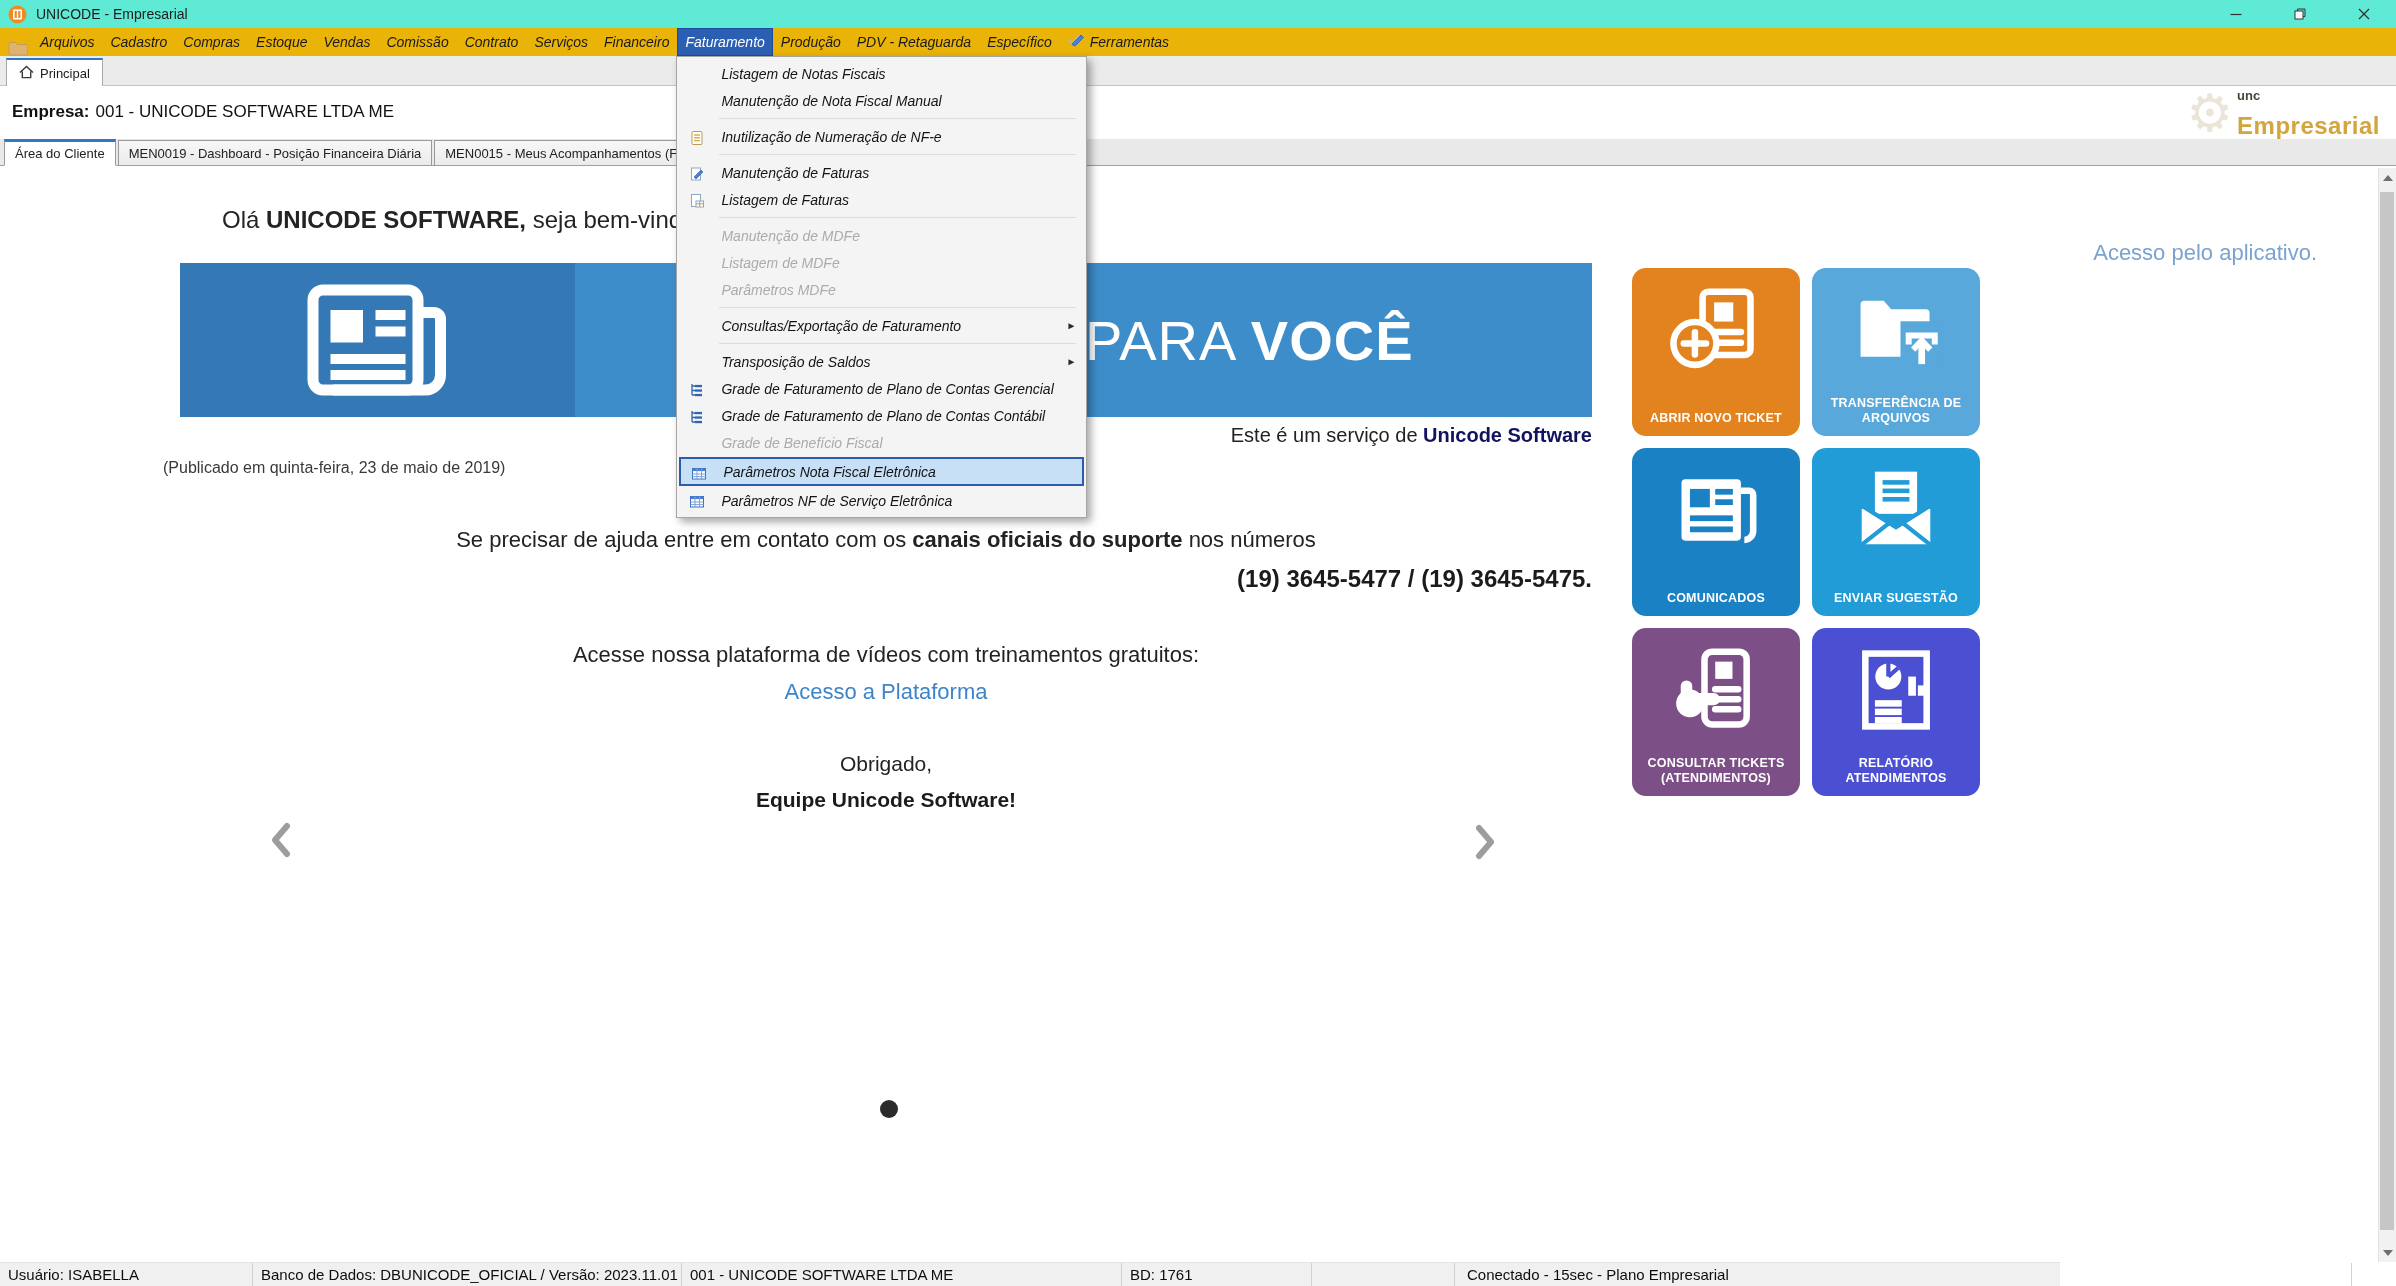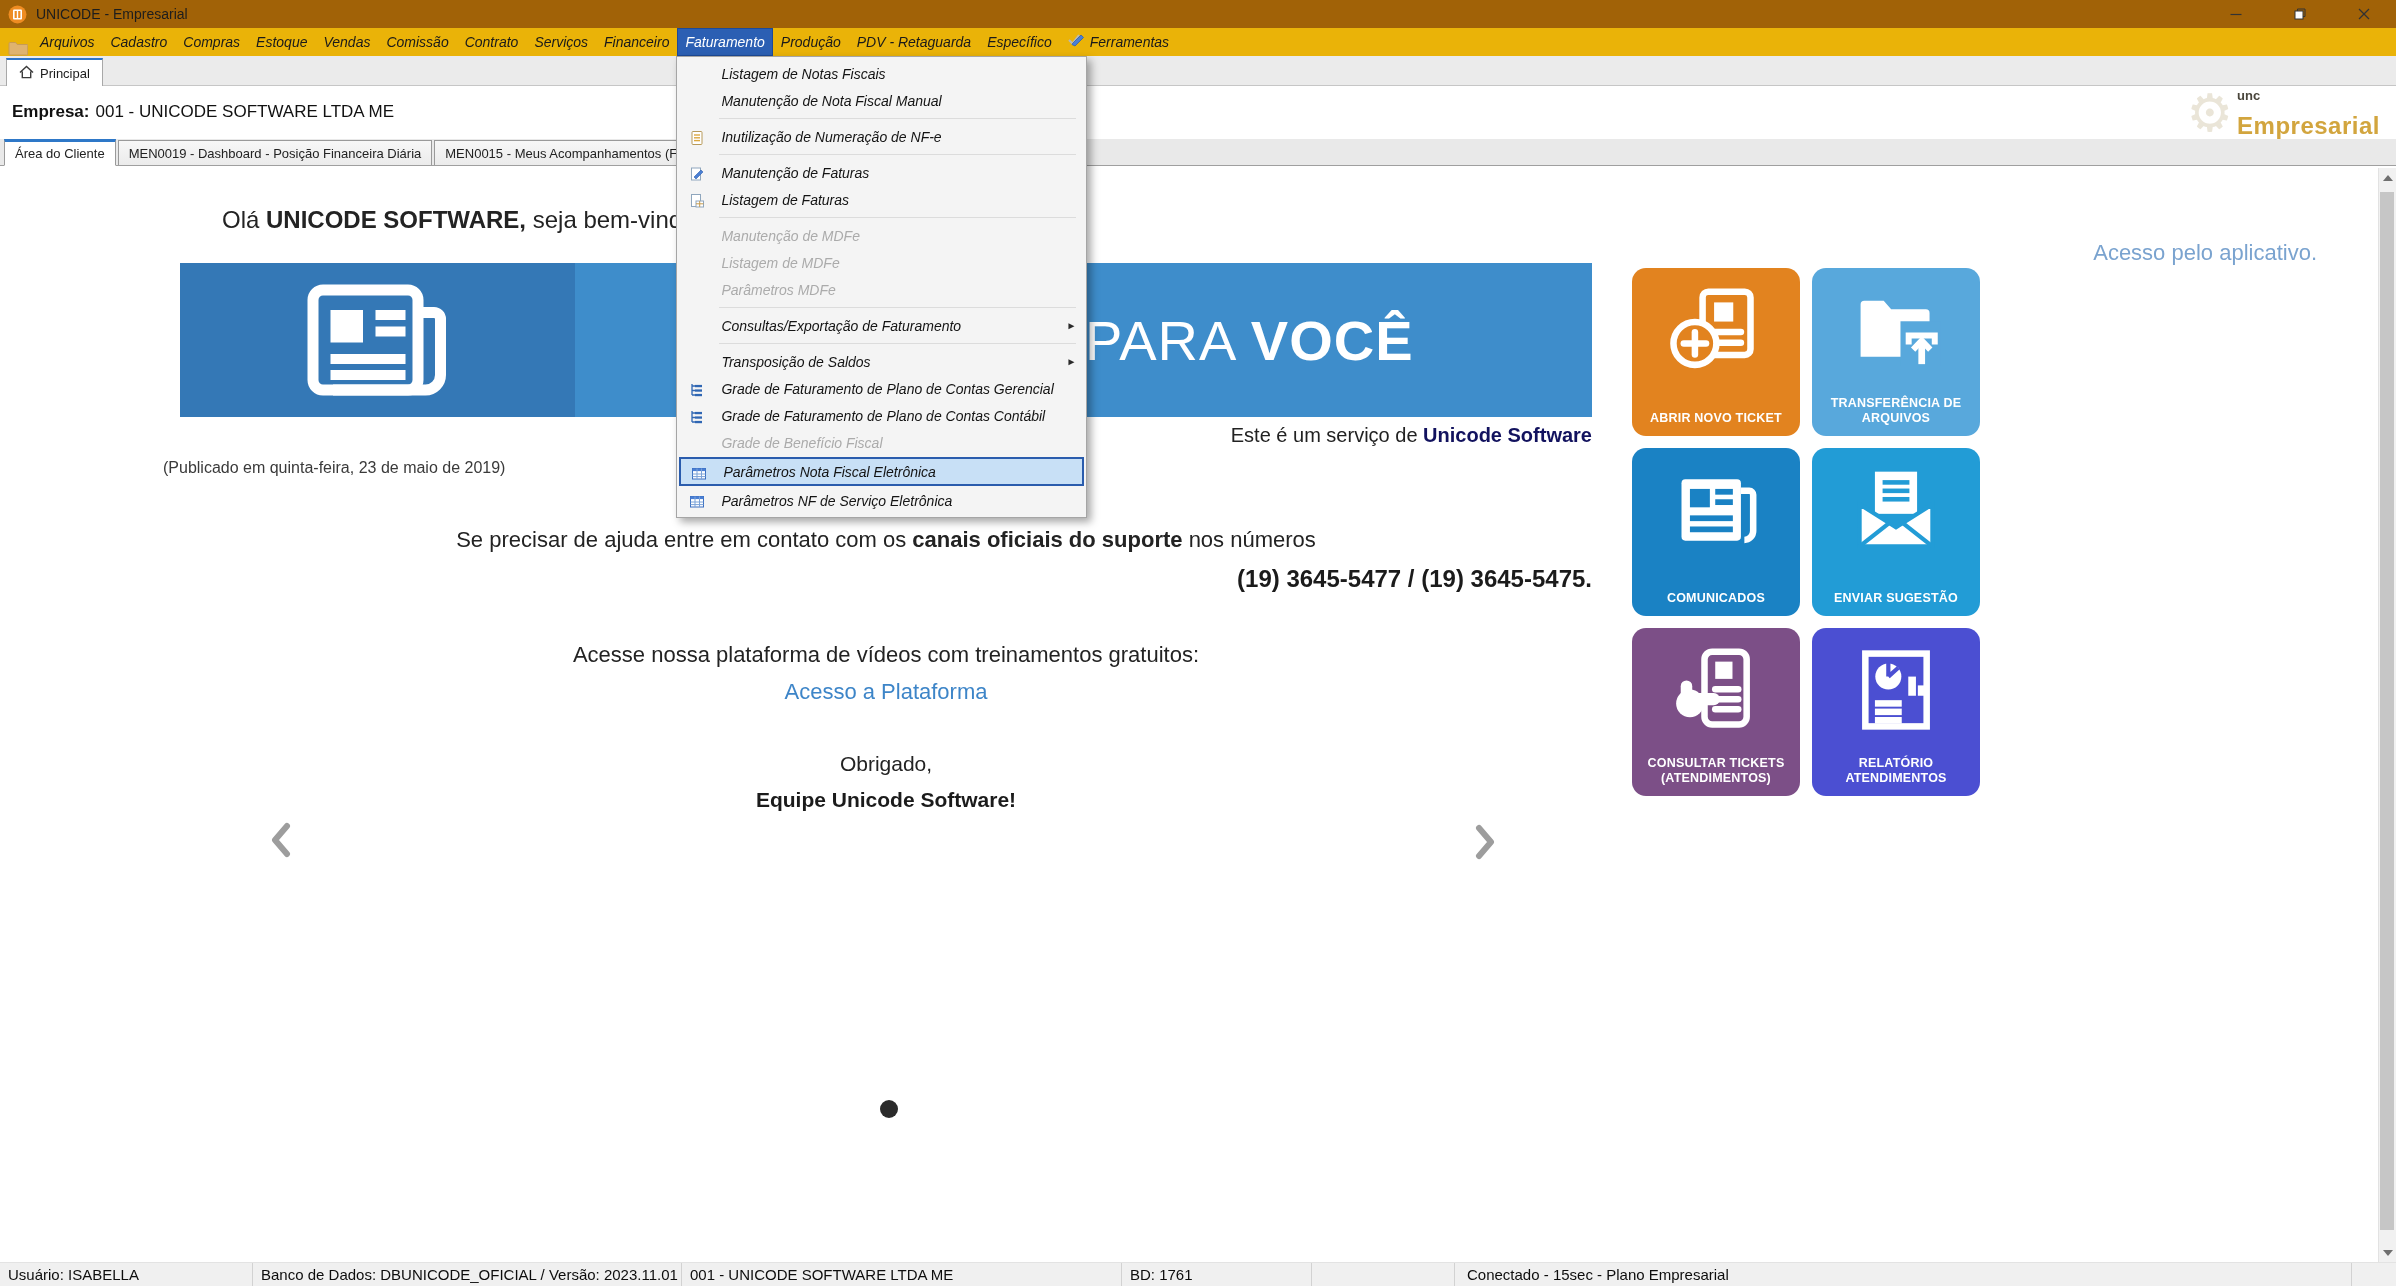--- a/index.html
+++ b/index.html
@@ -1,20 +1,20 @@
 <!DOCTYPE html>
 <html><head>
 <meta charset="utf-8">
 <style>
   html,body{margin:0;padding:0;width:2396px;height:1286px;overflow:hidden;
     font-family:"Liberation Sans",sans-serif;background:#fff;position:relative;}
   *{box-sizing:border-box;}
 
   
-  .titlebar{position:absolute;left:0;top:0;width:2396px;height:28px;background:#a16207;
+  .titlebar{position:absolute;left:0;top:0;width:2396px;height:28px;background:#5eead4;
     display:flex;align-items:center;z-index:20;}
   .app-icon{margin-left:8px;display:flex;}
   .title-text{margin-left:9px;font-size:14px;color:#1d1d1d;}
   .win-controls{margin-left:auto;display:flex;height:28px;}
   .win-btn{width:64px;height:28px;display:flex;align-items:center;justify-content:center;}
 
   
   .menubar{position:absolute;left:0;top:28px;width:2396px;height:28px;background:#eab308;
     display:flex;align-items:flex-end;font-size:14px;color:#1a1a1a;z-index:30;font-style:italic;}
   .mb-folder{display:flex;align-items:center;padding:0 4px 0 8px;}
@@ -108,21 +108,21 @@
   
   .vscroll{position:absolute;right:0;top:2px;bottom:0;width:18px;background:#f1f1f1;border-left:1px solid #e2e2e2;}
   .varrow{position:absolute;left:0;width:17px;height:19px;display:flex;align-items:center;justify-content:center;}
   .varrow.up{top:0;}
   .varrow.down{bottom:0;}
   .tri-up{width:0;height:0;border-left:5px solid transparent;border-right:5px solid transparent;border-bottom:6px solid #6f6f6f;}
   .tri-down{width:0;height:0;border-left:5px solid transparent;border-right:5px solid transparent;border-top:6px solid #6f6f6f;}
   .vthumb{position:absolute;left:1px;right:2px;top:24px;bottom:32px;background:#c6c6c6;}
 
   
-  .statusbar{position:absolute;left:0;bottom:0;width:2396px;height:24px;background:#f0f0f0;
+  .statusbar{position:absolute;left:0;bottom:0;width:2060px;height:24px;background:#f0f0f0;
     border-top:1px solid #e3e3e3;display:flex;font-size:15px;color:#0d0d0d;z-index:15;}
   .scell{border-right:1px solid #d2d2d2;padding-left:8px;line-height:23px;white-space:nowrap;overflow:hidden;flex-shrink:0;}
   .sc1{width:253px;}.sc2{width:429px;}.sc3{width:440px;}.sc4{width:190px;}
   .sc5{width:143px;}.sc6{width:897px;padding-left:12px;}.sc7{flex:1;border-right:none;}
 </style>
 </head>
 <body>
 
 <div class="titlebar">
   <span class="app-icon">

